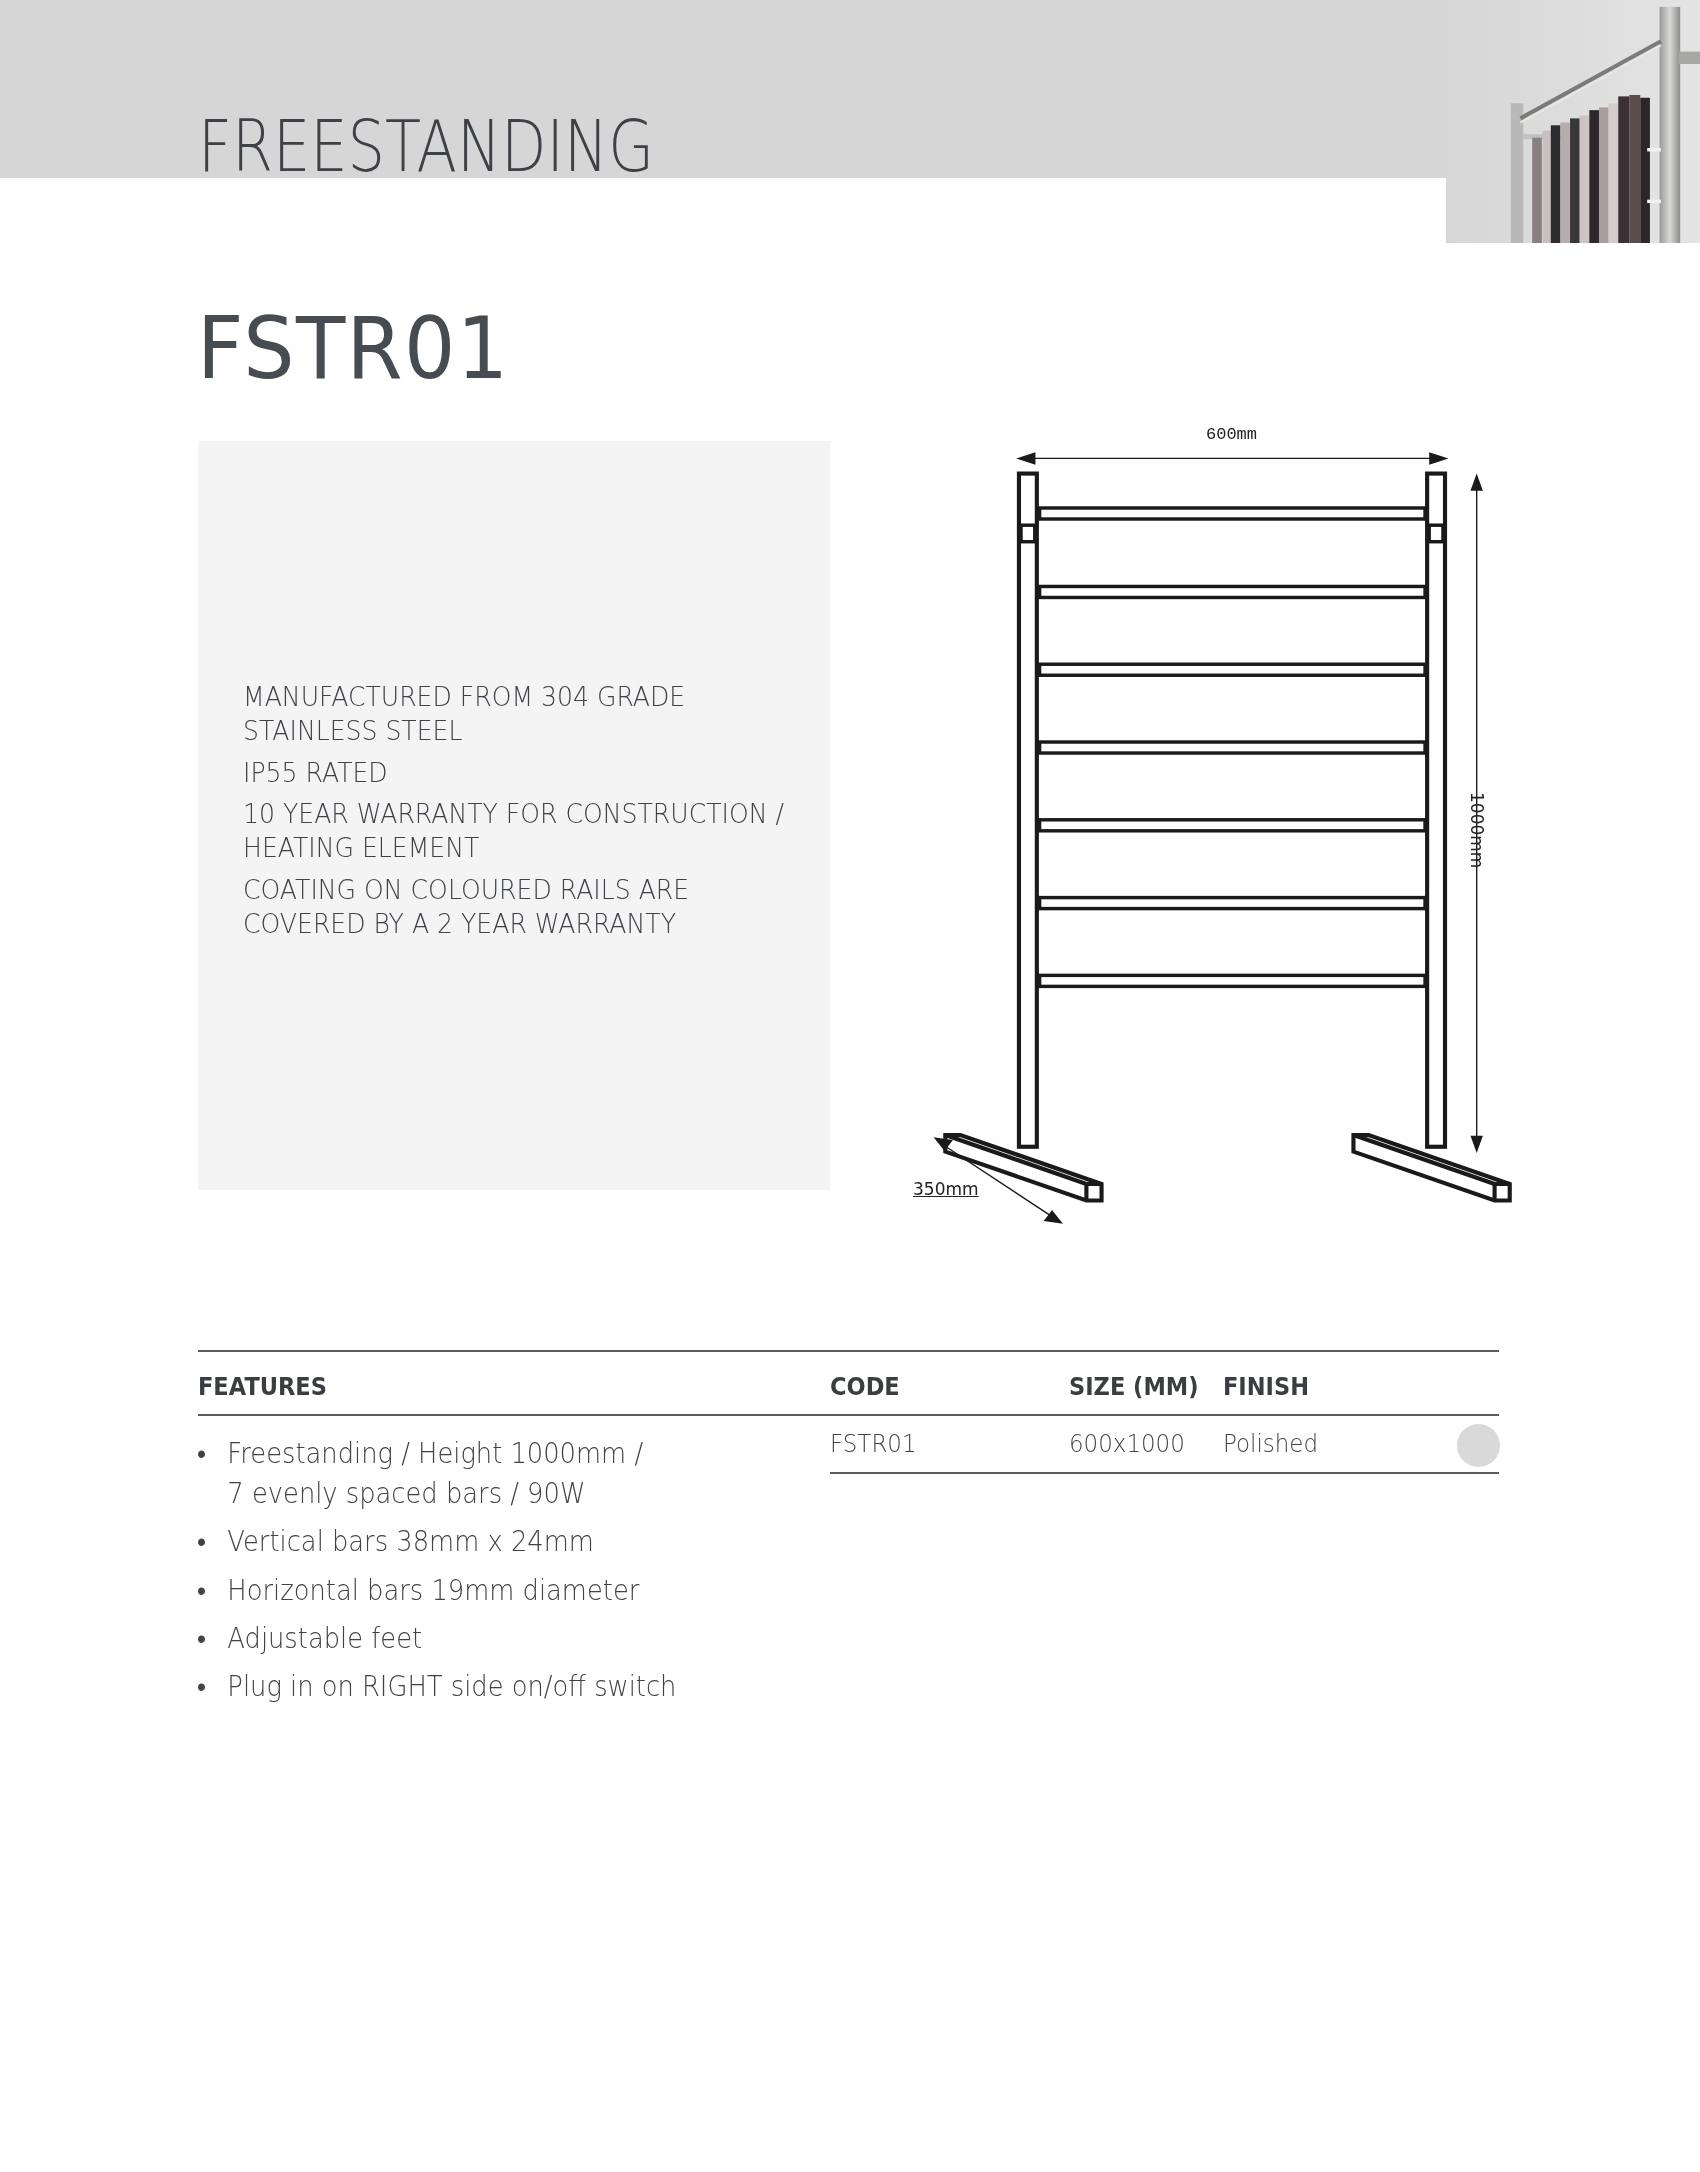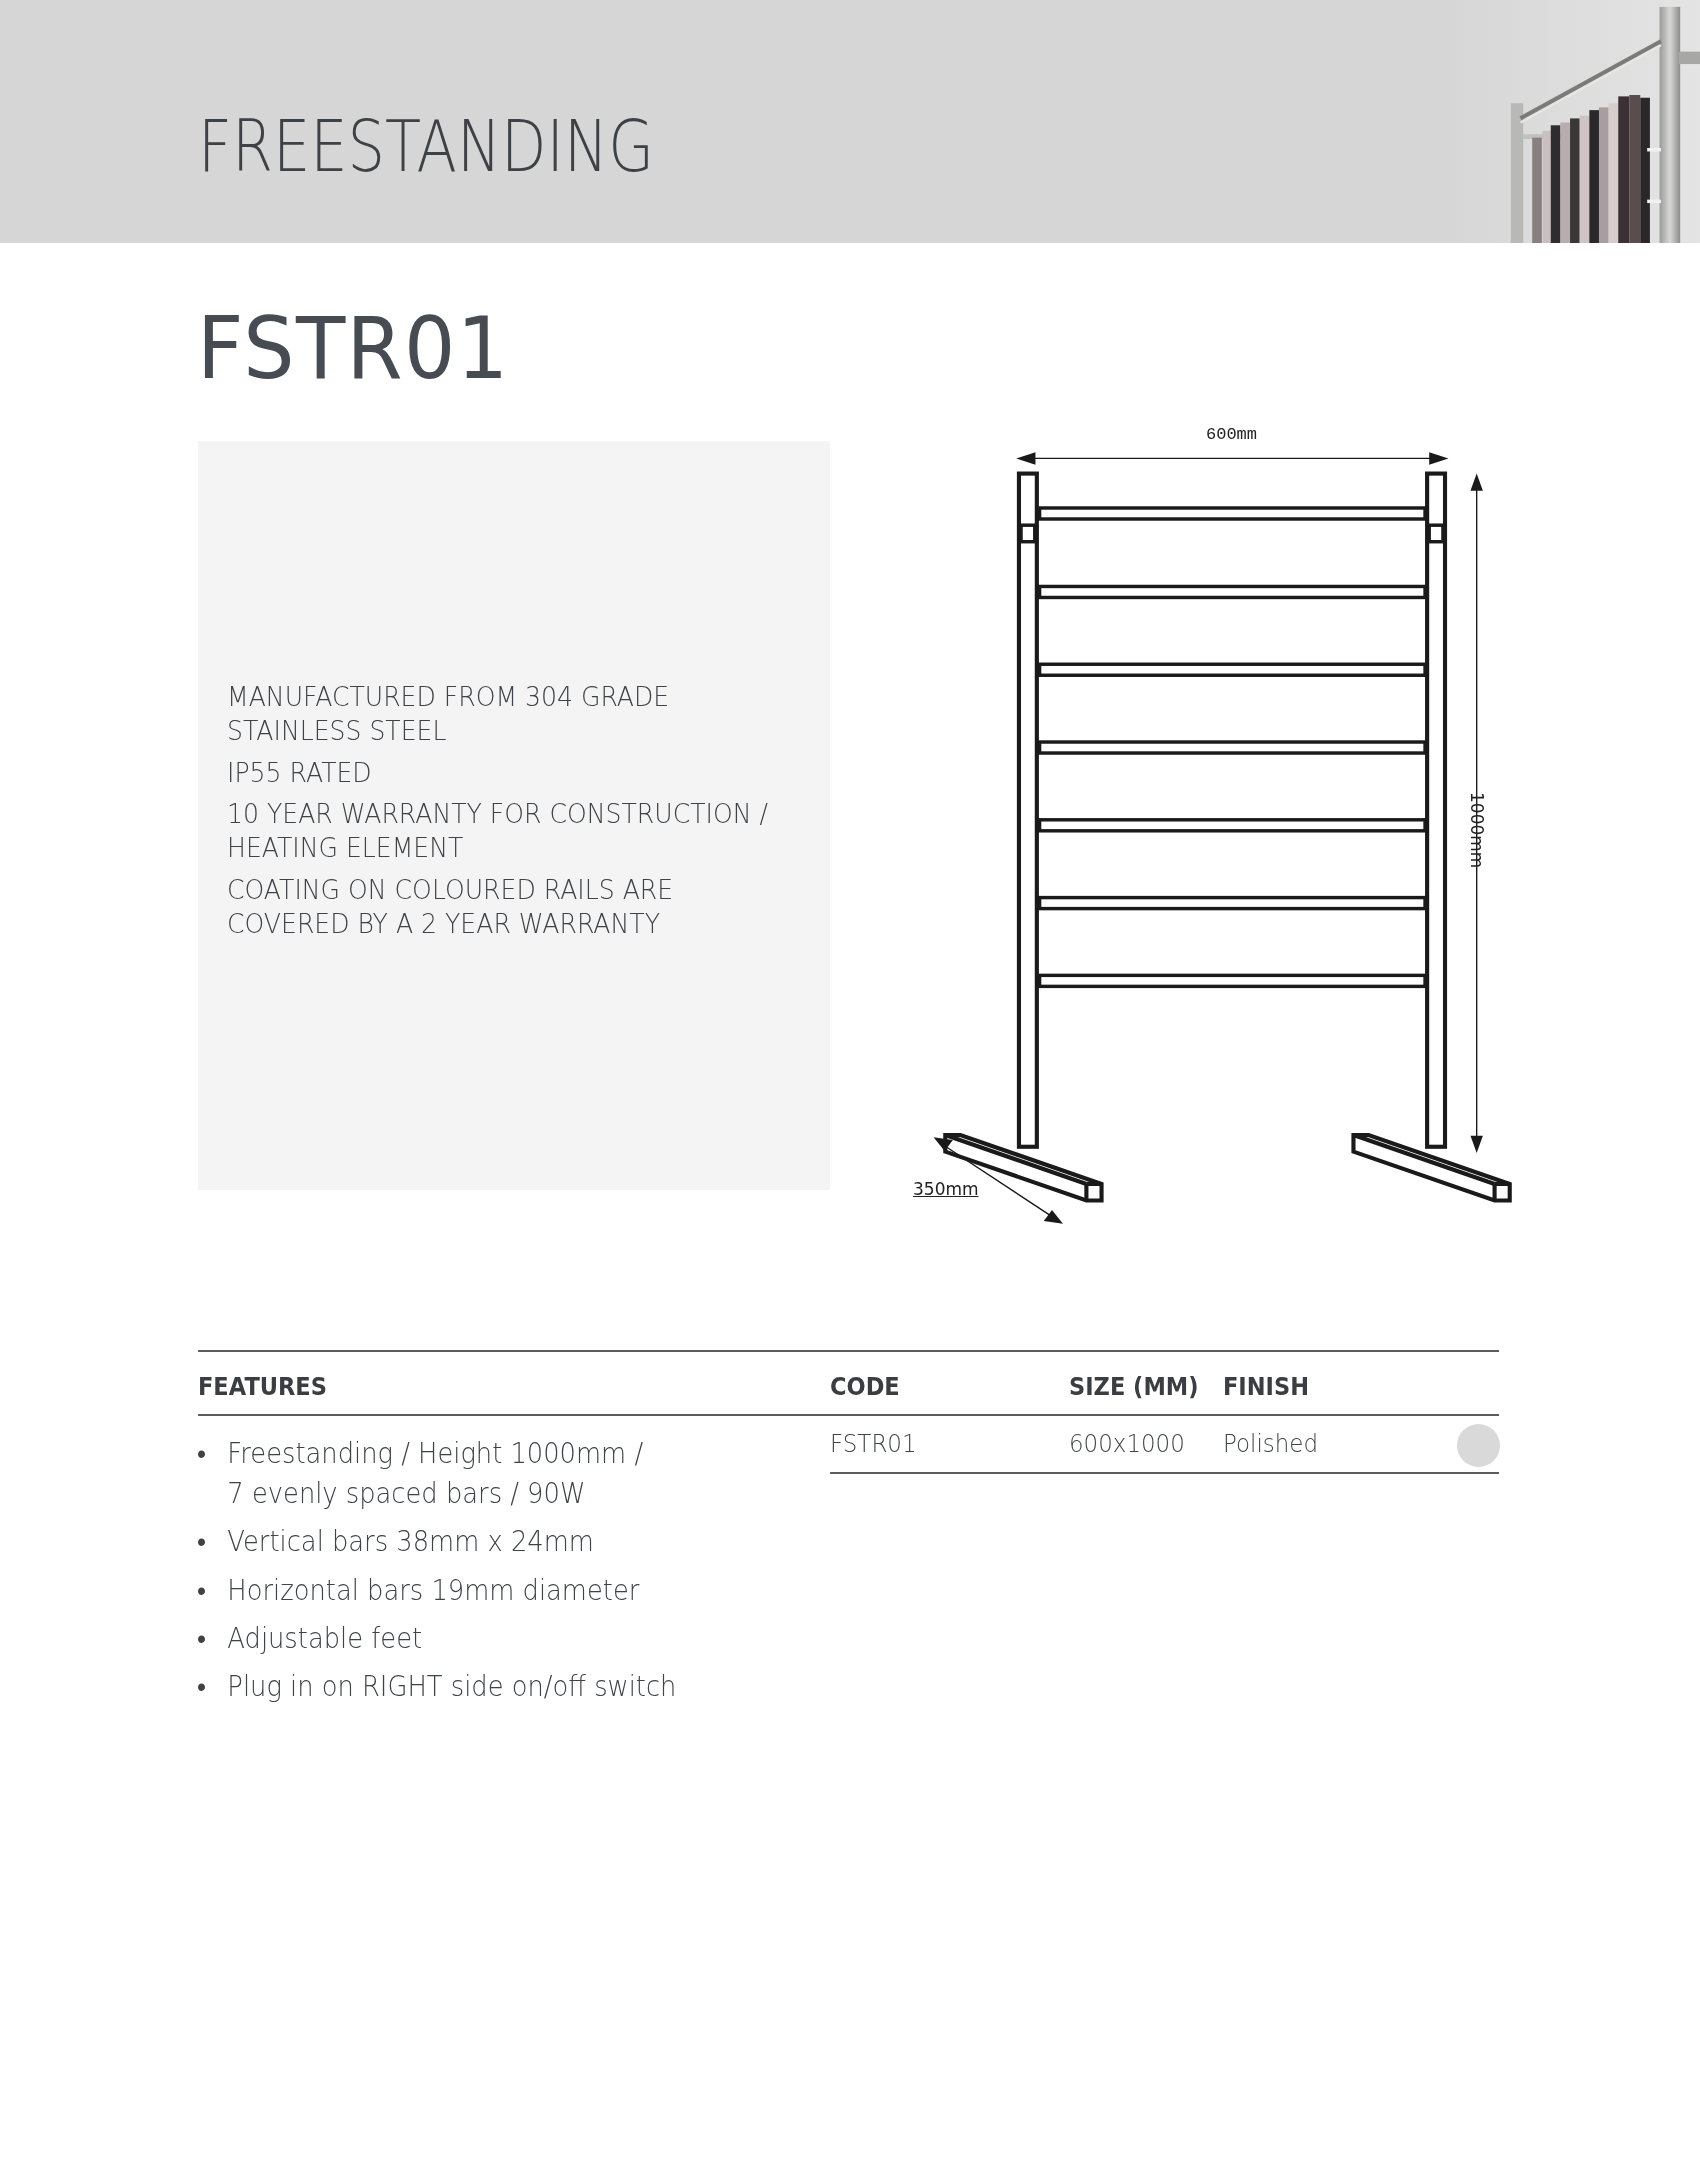--- a/index.html
+++ b/index.html
@@ -1,21 +1,21 @@
 <!DOCTYPE html>
 <html style="font-size:11px"><head>
 <meta charset="utf-8">
 <style>
   html, body { margin: 0; padding: 0; }
   body {
     width: 1701px; height: 2172px; position: relative; overflow: hidden;
     background: #ffffff; font-family: "Liberation Sans", sans-serif; color: #45484e;
   }
   .banner {
-    position: absolute; left: 0; top: 0; width: 1701px; height: 243px;
+    position: absolute; left: 0; top: 0; width: 1701px; height: 178px;
     background: #d6d6d6;
   }
   .banner-title {
     position: absolute; left: 198px; top: 110px;
     font-family: "DejaVu Sans", sans-serif; font-weight: 200;
     font-size: 72px; letter-spacing: 0px; color: #3e4145;
     transform: scaleX(0.82); transform-origin: left top;
     line-height: 1;
   }
   .banner-photo {
@@ -26,21 +26,21 @@
     position: absolute; left: 197px; top: 306px;
     font-family: "DejaVu Sans", sans-serif; font-size: 85px; font-weight: 400;
     color: #474b52; line-height: 1; letter-spacing: 1.4px;
     transform: scaleX(0.95); transform-origin: left top;
   }
   .spec-box {
     position: absolute; left: 198px; top: 441px; width: 632px; height: 749px;
     background: #f4f4f4;
   }
   .spec-list {
-    position: absolute; left: 227px; top: 680px; width: 592px;
+    position: absolute; left: 243px; top: 680px; width: 592px;
     font-family: "DejaVu Sans", sans-serif; font-weight: 200; font-size: 27px;
     color: #3f4246; line-height: 34px;
   }
   .spec-list .spec-item { margin-bottom: 7.6px; transform: scaleX(0.93); transform-origin: left top; width: 640px; }
   .diagram { position: absolute; left: 895px; top: 413px; }
   .dim-label { position: absolute; font-family: "DejaVu Sans", sans-serif; font-size: 17px; color: #222; }
   .rule { position: absolute; height: 2.1px; background: #5a5c60; }
   .th {
     position: absolute; top: 1372px; font-family: "DejaVu Sans", sans-serif;
     font-weight: 700; font-size: 25px; color: #3a3d42;

